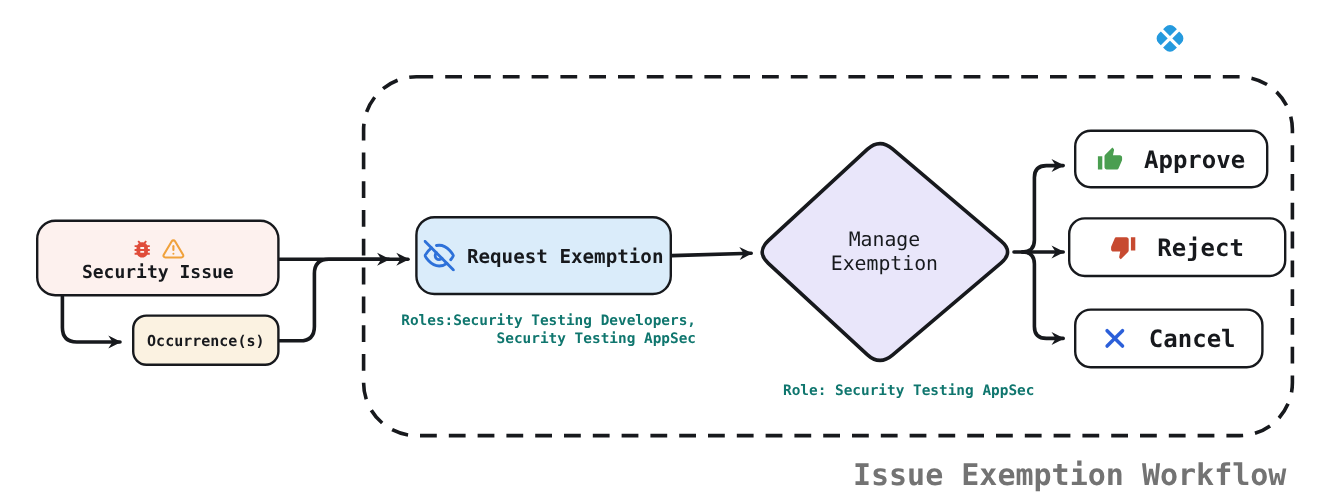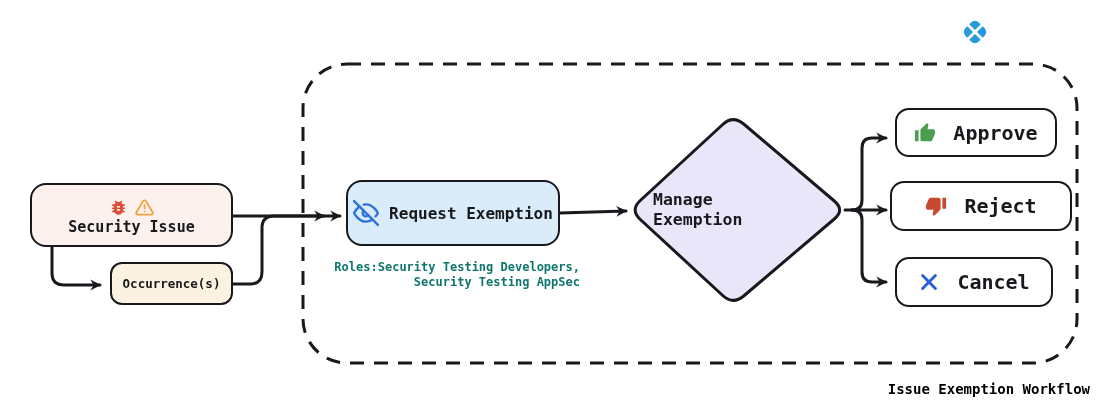--- a/index.html
+++ b/index.html
@@ -31,42 +31,42 @@
   }
   #request-exemption .label{font-size:16px;font-weight:700;}
   .note{
     position:absolute;z-index:2;text-align:right;white-space:pre-line;
     font-size:12px;font-weight:600;line-height:15px;color:#0f766e;
   }
   #roles-note{left:328px;top:260px;width:252px;}
   #role-note{left:612px;top:318px;width:250px;}
   #diamond-label{
     position:absolute;z-index:2;left:653px;top:190px;width:168px;
-    white-space:pre-line;font-size:16.5px;font-weight:700;
+    text-align:center;white-space:pre-line;font-size:16.5px;font-weight:400;
     line-height:20px;
   }
   .action{
     position:absolute;box-sizing:border-box;border:2.5px solid #17191d;
     border-radius:14px;background:#ffffff;display:flex;align-items:center;
     justify-content:center;gap:17px;z-index:2;font-size:20px;font-weight:600;
   }
   #approve{left:895px;top:108px;width:162px;height:49px;}
   #reject{left:890px;top:181px;width:182px;height:50px;}
   #cancel{left:895px;top:257px;width:158px;height:50px;}
   .brand{
     position:absolute;left:961px;top:17px;height:30px;display:flex;
     align-items:center;gap:2px;z-index:2;
   }
   .brand .wordmark{
     font-family:"Liberation Sans","DejaVu Sans",sans-serif;
     font-size:24px;font-weight:700;letter-spacing:-0.6px;color:#1c1e22;
   }
   #workflow-title{
-    position:absolute;right:13px;top:381px;z-index:2;
-    font-size:14px;font-weight:700;color:#000000;
+    position:absolute;right:31px;top:381px;z-index:2;
+    font-size:25px;font-weight:700;color:#737373;
   }
   svg.icon{display:block;}
 </style>
 </head>
 <body>
 
 <div class="canvas">
 
   <svg class="layer" width="1103" height="418" viewBox="0 0 1103 418">
     <defs>
@@ -119,20 +119,21 @@
     </svg>
     <div class="label">Request Exemption</div>
   </div>
 
   <div class="note" id="roles-note">Roles:Security Testing Developers,
 Security Testing AppSec</div>
 
   <div id="diamond-label">Manage
 Exemption</div>
 
+  <div class="note" id="role-note">Role: Security Testing AppSec</div>
 
   <div class="action" id="approve">
     <svg class="icon" width="22" height="22" viewBox="0 0 24 24" fill="#4a9e50">
       <path d="M1 21h4V9H1v12zM23 10c0-1.1-.9-2-2-2h-6.31l.95-4.57.03-.32c0-.41-.17-.79-.44-1.06L14.17 1 7.59 7.59C7.22 7.95 7 8.45 7 9v10c0 1.1.9 2 2 2h9c.83 0 1.54-.5 1.84-1.22l3.02-7.05c.09-.23.14-.47.14-.73v-2z"></path>
     </svg>
     <span class="label">Approve</span>
   </div>
 
   <div class="action" id="reject">
     <svg class="icon" width="22" height="22" viewBox="0 0 24 24" fill="#c74a30">

